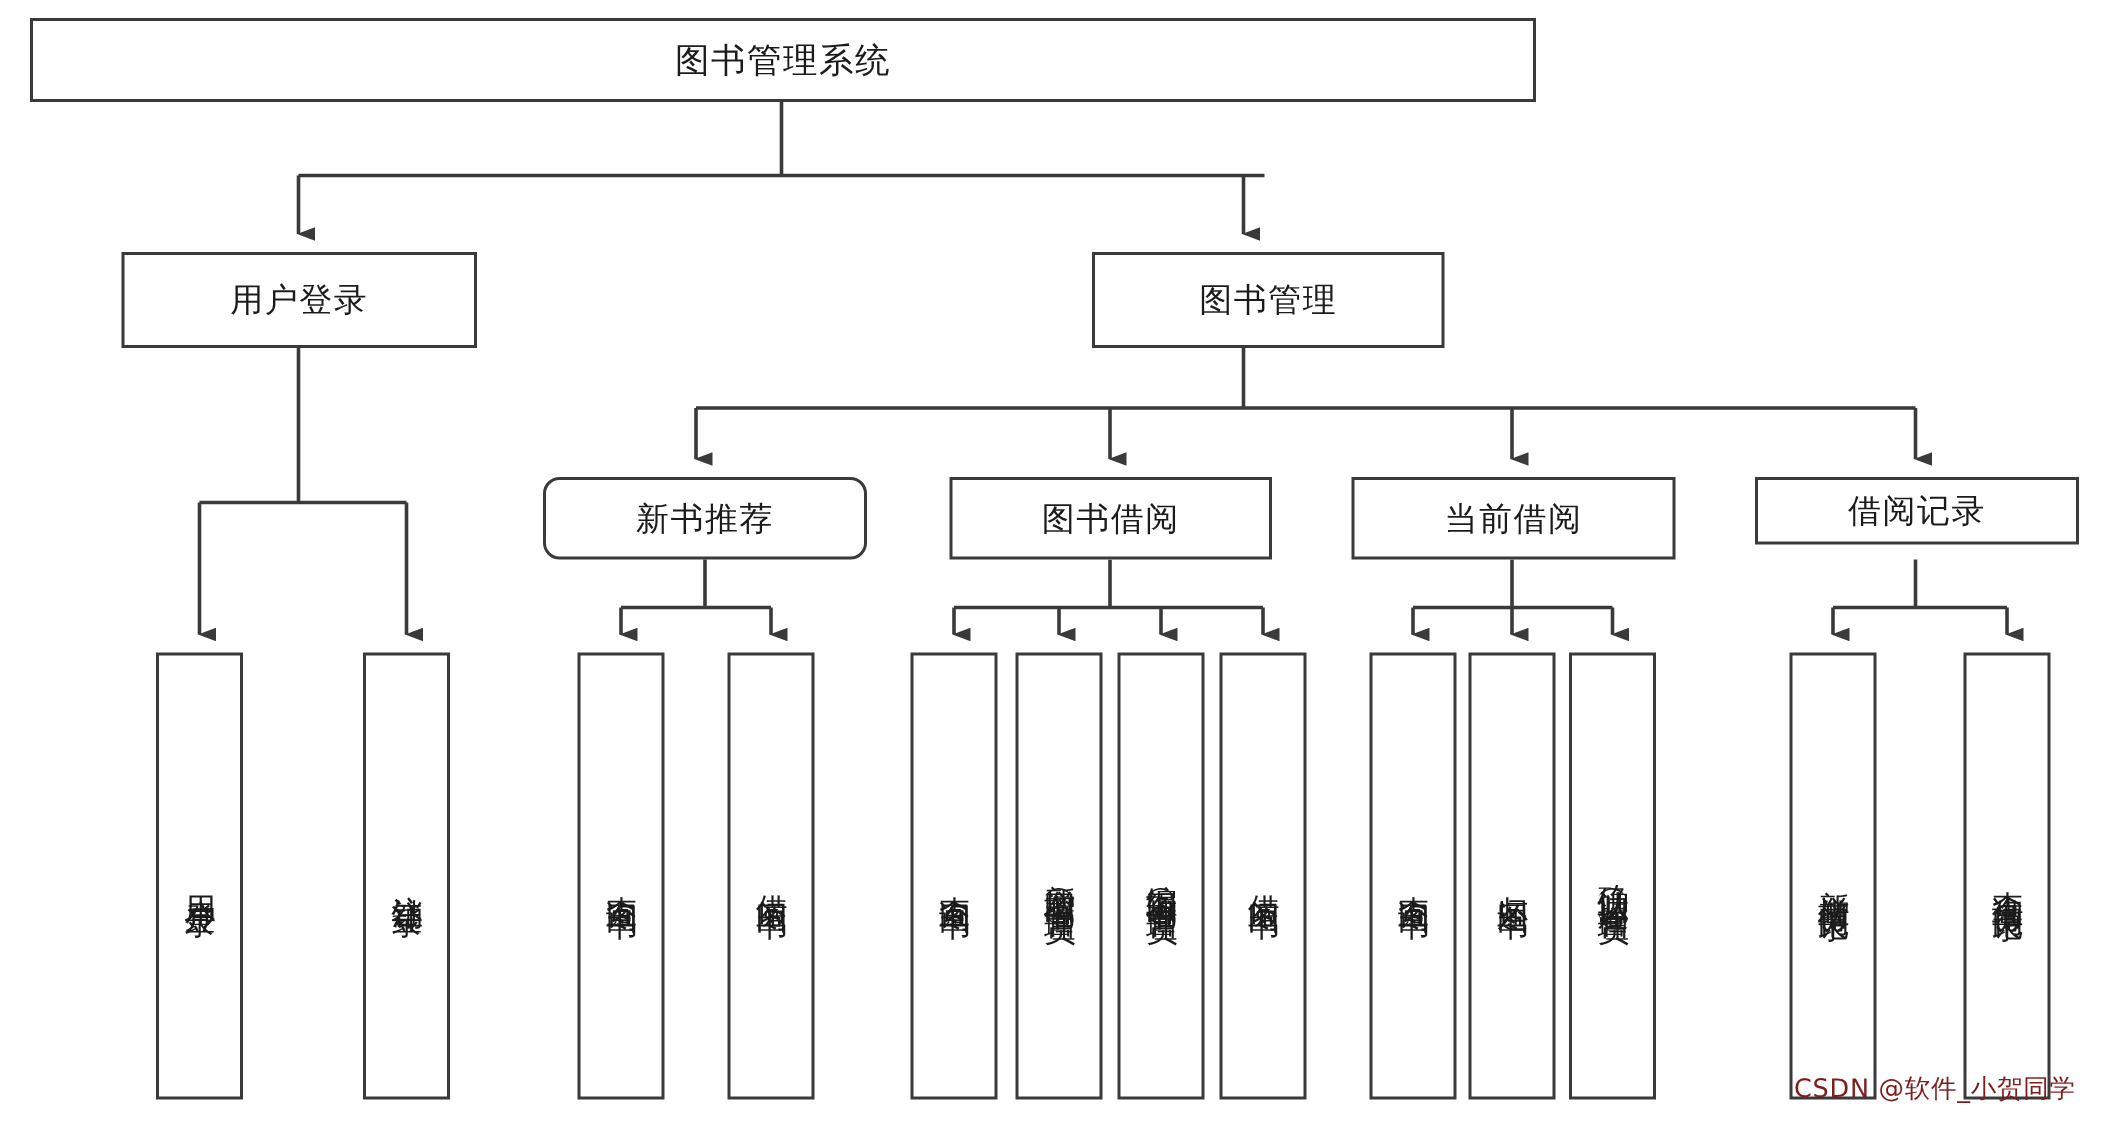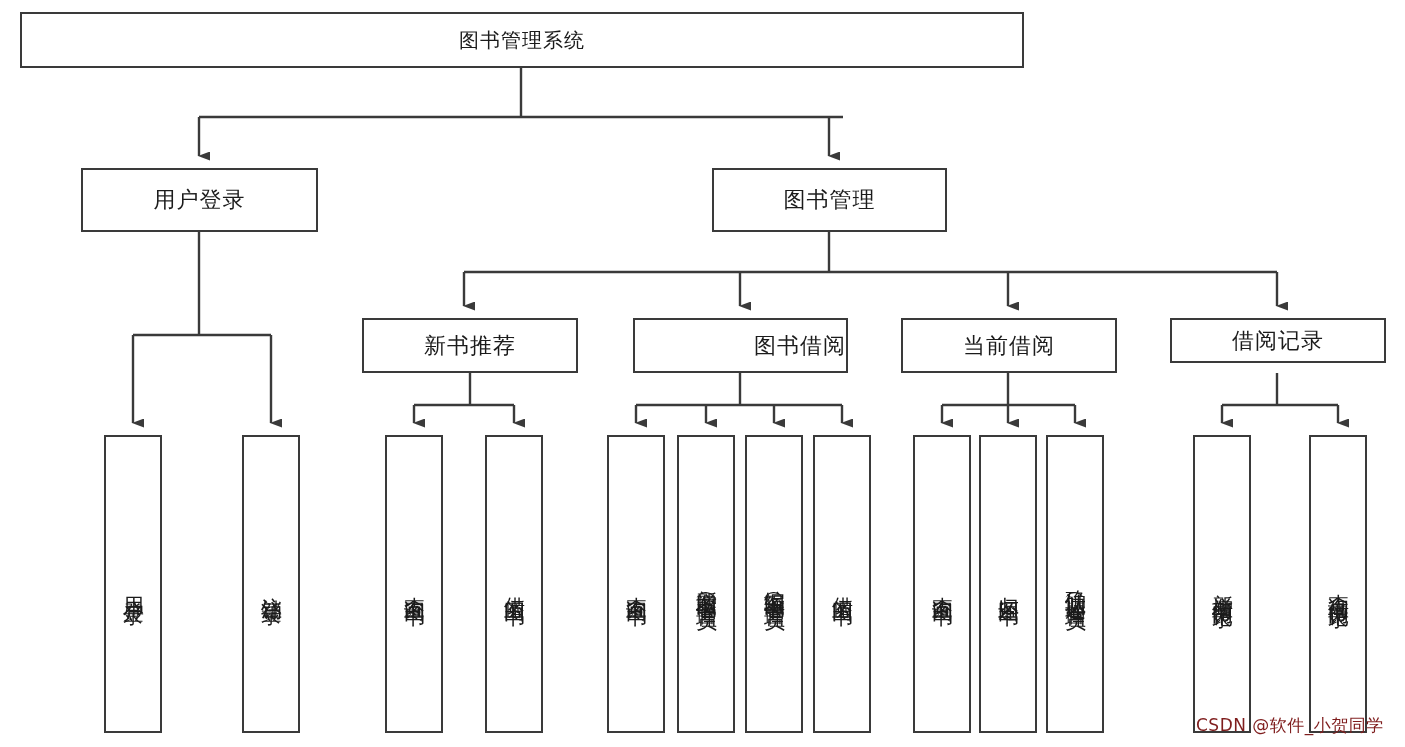--- a/index.html
+++ b/index.html
@@ -34,21 +34,21 @@
     display: flex;
     align-items: center;
     justify-content: center;
     color: #1b1b1b;
   }
   .node.horizontal {
     font-size: 22px;
     letter-spacing: 1px;
   }
   .node.root {
-    font-size: 20px;
+    font-size: 23px;
   }
   .node.vertical {
     writing-mode: vertical-rl;
     text-orientation: upright;
     font-size: 21px;
     letter-spacing: 3px;
     padding-top: 4px;
     line-height: 1;
   }
   .node.vertical .vtext {
@@ -119,28 +119,28 @@
     </g>
   </svg>
 
   <div class="node horizontal root" style="left:20px; top:12px; width:1004px; height:56px;">
     <span>图书管理系统</span>
   </div>
 
   <div class="node horizontal" style="left:81px; top:168px; width:237px; height:64px;">
     <span>用户登录</span>
   </div>
-  <div class="node horizontal" style="left:712px; top:168px; width:235px; height:64px;">
+  <div class="node horizontal" style="left:728px; top:168px; width:235px; height:64px;">
     <span>图书管理</span>
   </div>
 
-  <div class="node horizontal" style="left:362px; top:318px; width:216px; height:55px;">
+  <div class="node horizontal" style="left:362px; top:318px; width:216px; height:55px;border-radius:11px;">
     <span>新书推荐</span>
   </div>
-  <div class="node horizontal" style="left:633px; top:318px; width:215px; height:55px;justify-content:flex-end;">
+  <div class="node horizontal" style="left:633px; top:318px; width:215px; height:55px;">
     <span>图书借阅</span>
   </div>
   <div class="node horizontal" style="left:901px; top:318px; width:216px; height:55px;">
     <span>当前借阅</span>
   </div>
   <div class="node horizontal" style="left:1170px; top:318px; width:216px; height:45px;">
     <span>借阅记录</span>
   </div>
 
   <div class="node vertical" style="left:104px; top:435px; width:58px; height:298px;">

